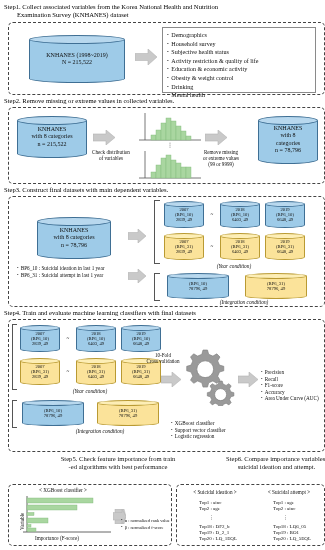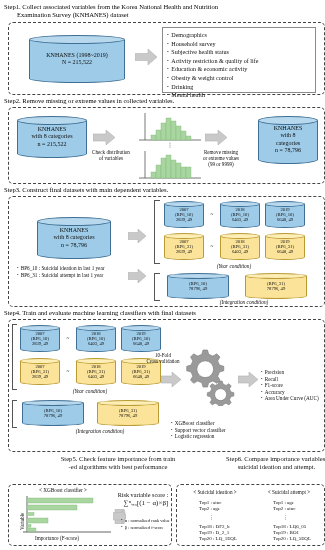--- a/index.html
+++ b/index.html
@@ -521,24 +521,20 @@
     <div class="vlabel" style="left:10px;top:45px;">Variable</div>
     <div class="axislabel" style="left:26px;top:50px;">Importance (F-score)</div>
 
     <div class="arrow" style="left:104px;top:24px;">
       <svg width="13" height="15" viewBox="0 0 13 15">
           <path d="M2 0 H11 V0 L13 7.5 L11 15 H2 Z" fill="#c9c9c9" stroke="#b3b3b3" stroke-width="0.5"></path>
           <path d="M0 3.5 H9 V0 L13 7.5 L9 15 V11 H0 Z" fill="#c9c9c9" stroke="#b3b3b3" stroke-width="0.5"></path>
         </svg>
     </div>
 
-    <div class="formula" style="left:112px;top:6px;width:50px;">
-      <div class="t1" style="white-space:nowrap;margin-left:-6px;">Risk variable score :</div>
-      <div class="t2" style="white-space:nowrap;">∑ⁿᵢ₌₀[(1 − α)×β]</div>
-    </div>
 
     <div class="plainlist" style="left:112px;top:32px;">
       <ul>
         <li style="font-size:4.4px;line-height:6px;">α : normalized rank value</li>
         <li style="font-size:4.4px;line-height:6px;">β : normalized f-score</li>
       </ul>
     </div>
   </div>
 
   <div class="panel" style="position:absolute;left:172px;top:484px;width:149px;height:62px;">

